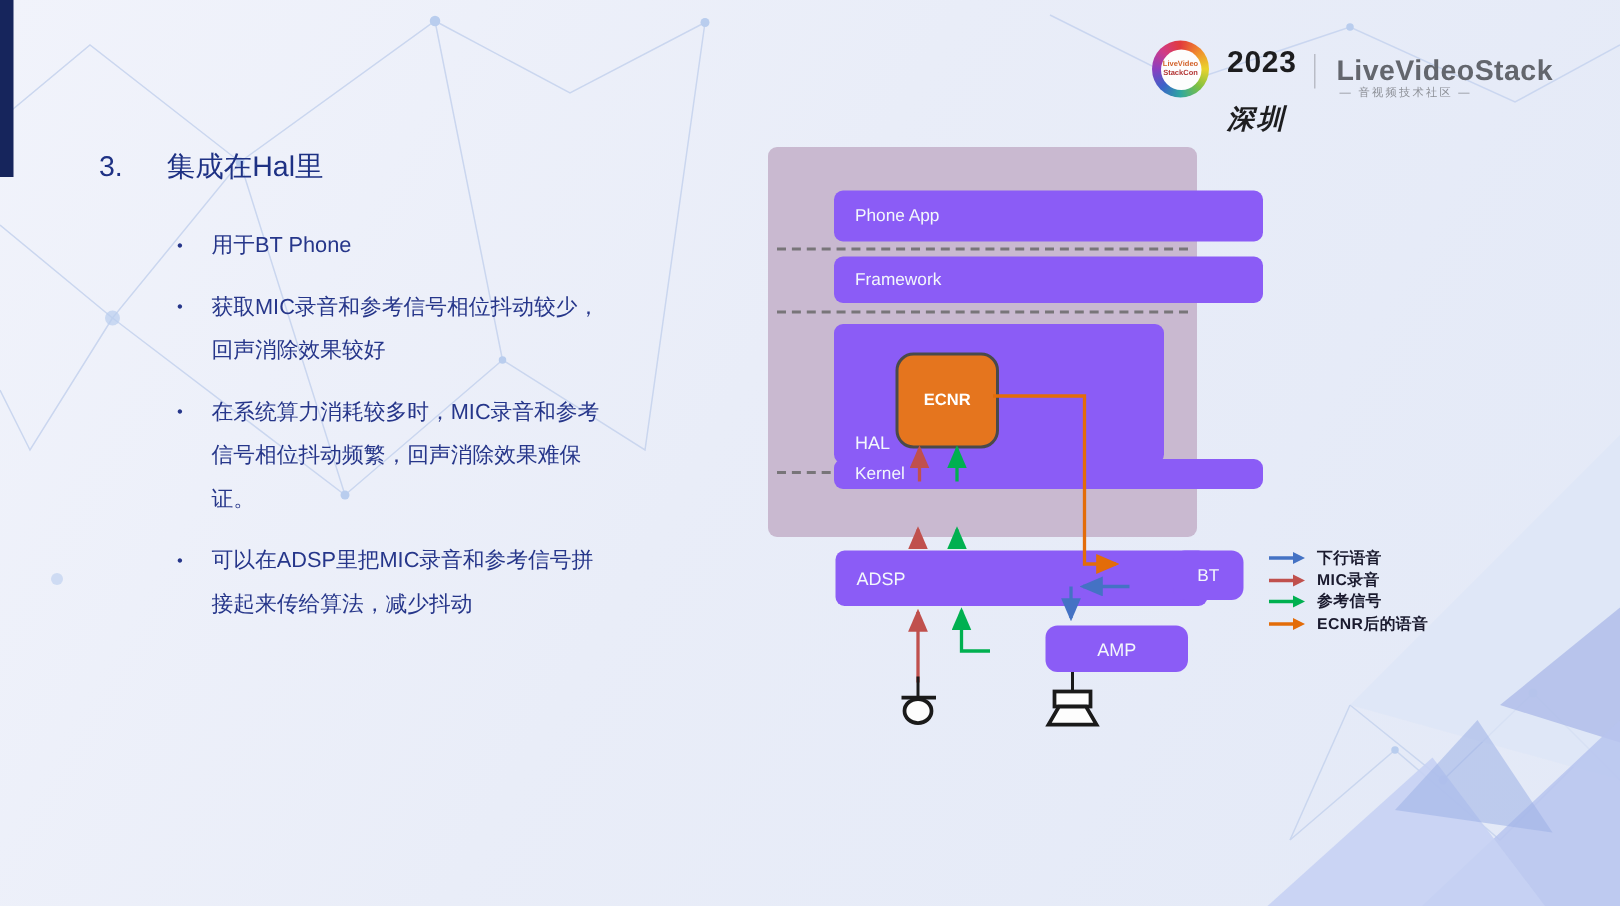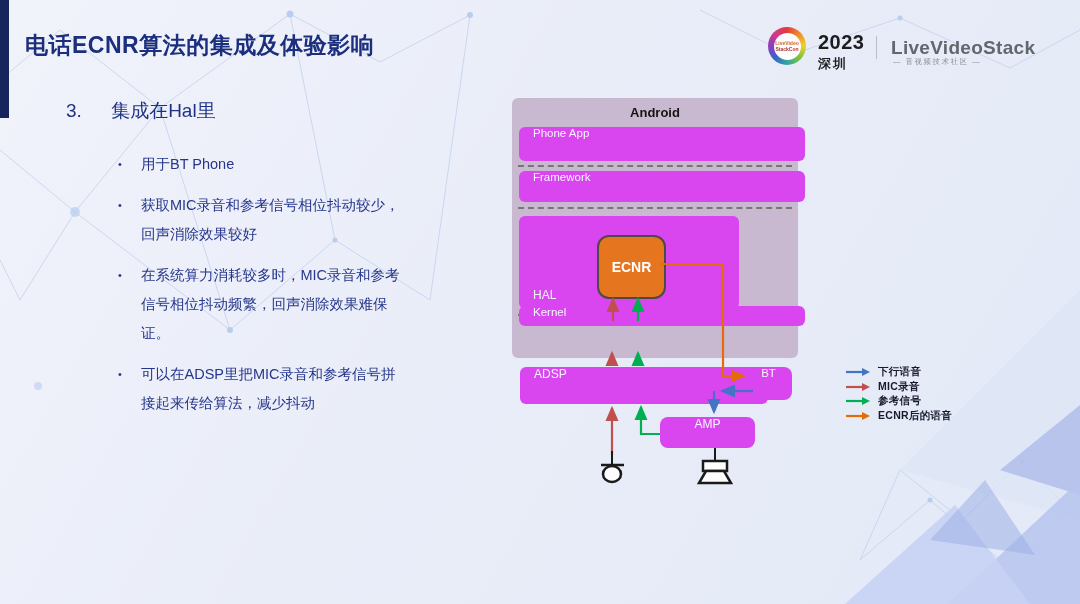--- a/index.html
+++ b/index.html
@@ -13,49 +13,49 @@
   
   .logo-circle{position:absolute;left:768px;top:27px;width:38px;height:38px;border-radius:50%;
     background:conic-gradient(#e23b3b,#f08a2d,#ead32b,#7cc043,#2fa7a0,#3a62c9,#8b3fc0,#d03a88,#e23b3b);
     display:flex;align-items:center;justify-content:center;z-index:3;}
   .logo-inner{width:27px;height:27px;border-radius:50%;background:#fdfdfd;display:flex;flex-direction:column;
     align-items:center;justify-content:center;font-size:5px;font-weight:bold;line-height:1.25;}
   .logo-inner .l1{color:#d2622a;}
   .logo-inner .l2{color:#b23434;}
   .badge{position:absolute;left:818px;top:31px;color:#1d1d1f;z-index:3;}
   .badge .year{font-size:20px;font-weight:800;letter-spacing:.5px;}
-  .badge .city{font-size:13px;font-weight:800;letter-spacing:2px;margin-top:1px;}
+  .badge .city{font-size:18px;font-weight:800;letter-spacing:2px;margin-top:13px;font-style:italic;}
   .vdiv{position:absolute;left:876px;top:36px;width:1px;height:23px;background:#b9bcc6;z-index:3;}
   .brand-name{position:absolute;left:891px;top:37px;font-size:19px;font-weight:800;color:#63666d;
     letter-spacing:.3px;z-index:3;}
   .brand-tagline{position:absolute;left:893px;top:57px;font-size:7.5px;color:#8d9097;letter-spacing:1.5px;z-index:3;}
   
   .content{position:absolute;left:66px;top:98px;width:352px;z-index:3;color:#26368a;}
   .heading-row{font-size:19px;color:#1e3184;}
   .heading-row .num{margin-right:24px;}
   .heading-row .heading{font-weight:400;}
   .bullets{list-style:none;margin:26px 0 0 0;padding:0 0 0 52px;}
   .bullets li{display:flex;gap:11px;margin-bottom:12px;font-size:14.5px;line-height:29px;width:292px;}
   .bullets .b{flex:0 0 12px;font-size:11px;}
   
   .diagram{position:absolute;inset:0;z-index:4;}
   .android{position:absolute;left:512px;top:98px;width:286px;height:260px;background:#c9b9d0;border-radius:6px;}
   .android-label{text-align:center;margin-top:7px;font-size:13px;font-weight:bold;color:#141414;}
-  .bluebox{position:absolute;background:#d946ef;border-radius:6px;color:#f3f7fc;font-size:11.5px;
-    display:flex;}
+  .bluebox{position:absolute;background:#8b5cf6;border-radius:6px;color:#f3f7fc;font-size:11.5px;
+    display:flex;align-items:center;margin-left:37px;}
   .padl{padding-left:14px;}
   .phone-app{left:7px;top:29px;width:272px;height:34px;}
   .framework{left:7px;top:73px;width:272px;height:31px;}
   .hal{left:7px;top:118px;width:220px;height:93px;}
   .hal span{position:absolute;left:14px;bottom:7px;font-size:12px;}
   .kernel{left:7px;top:208px;width:272px;height:20px;}
   .dash{position:absolute;left:6px;width:274px;border-top:2px dashed #6a6a6a;opacity:.85;}
   .d1{top:67px;} .d2{top:109px;} .d3{top:216px;}
   .ecnr{position:absolute;left:597px;top:235px;width:65px;height:60px;background:#e5751e;
-    border:2px solid #4a4a4a;border-radius:12px;color:#fff;font-weight:bold;font-size:14px;
+    border:2px solid #4a4a4a;border-radius:12px;color:#fff;font-weight:bold;font-size:11px;
     display:flex;align-items:center;justify-content:center;}
   .adsp{left:520px;top:367px;width:234px;height:37px;font-size:12px;}
   .bt{left:745px;top:367px;width:47px;height:33px;border-radius:8px;justify-content:center;}
   .amp{left:660px;top:417px;width:95px;height:31px;border-radius:8px;justify-content:center;font-size:12px;}
   .arrows{position:absolute;left:0;top:0;z-index:7;pointer-events:none;}
   .legend{position:absolute;left:845px;top:365px;z-index:5;}
   .lrow{display:flex;align-items:center;gap:7px;height:14.5px;}
   .lrow span{font-size:10.5px;font-weight:700;color:#1a1a2e;letter-spacing:.3px;}
 </style>
 </head>
@@ -94,21 +94,20 @@
       <polygon points="1080,290 900,470 1080,520" fill="#dde5f7" opacity="0.7"></polygon>
       <polygon points="1000,470 1080,405 1080,495" fill="#aebce9" opacity="0.8"></polygon>
       <polygon points="948,604 1080,480 1080,604" fill="#b7c4ee" opacity="0.85"></polygon>
       <polygon points="845,604 955,505 1030,604" fill="#c7d1f3" opacity="0.9"></polygon>
       <polygon points="930,540 985,480 1035,555" fill="#9db0e6" opacity="0.55"></polygon>
     </g>
   </svg>
 
   <div class="accent-bar"></div>
 
-  <h1 class="title">电话ECNR算法的集成及体验影响</h1>
 
   <div class="logo-circle">
     <div class="logo-inner">
       <span class="l1">LiveVideo</span>
       <span class="l2">StackCon</span>
     </div>
   </div>
   <div class="badge">
     <div class="year">2023</div>
     <div class="city">深圳</div>
@@ -138,21 +137,20 @@
       <li>
         <span class="b">•</span>
         <span class="t">可以在ADSP里把MIC录音和参考信号拼接起来传给算法，减少抖动</span>
       </li>
     </ul>
   </div>
 
   <div class="diagram">
 
     <div class="android">
-      <div class="android-label">Android</div>
       <div class="bluebox phone-app padl">
         <span>Phone App</span>
       </div>
       <div class="dash d1"></div>
       <div class="bluebox framework padl">
         <span>Framework</span>
       </div>
       <div class="dash d2"></div>
       <div class="bluebox hal">
         <span>HAL</span>

